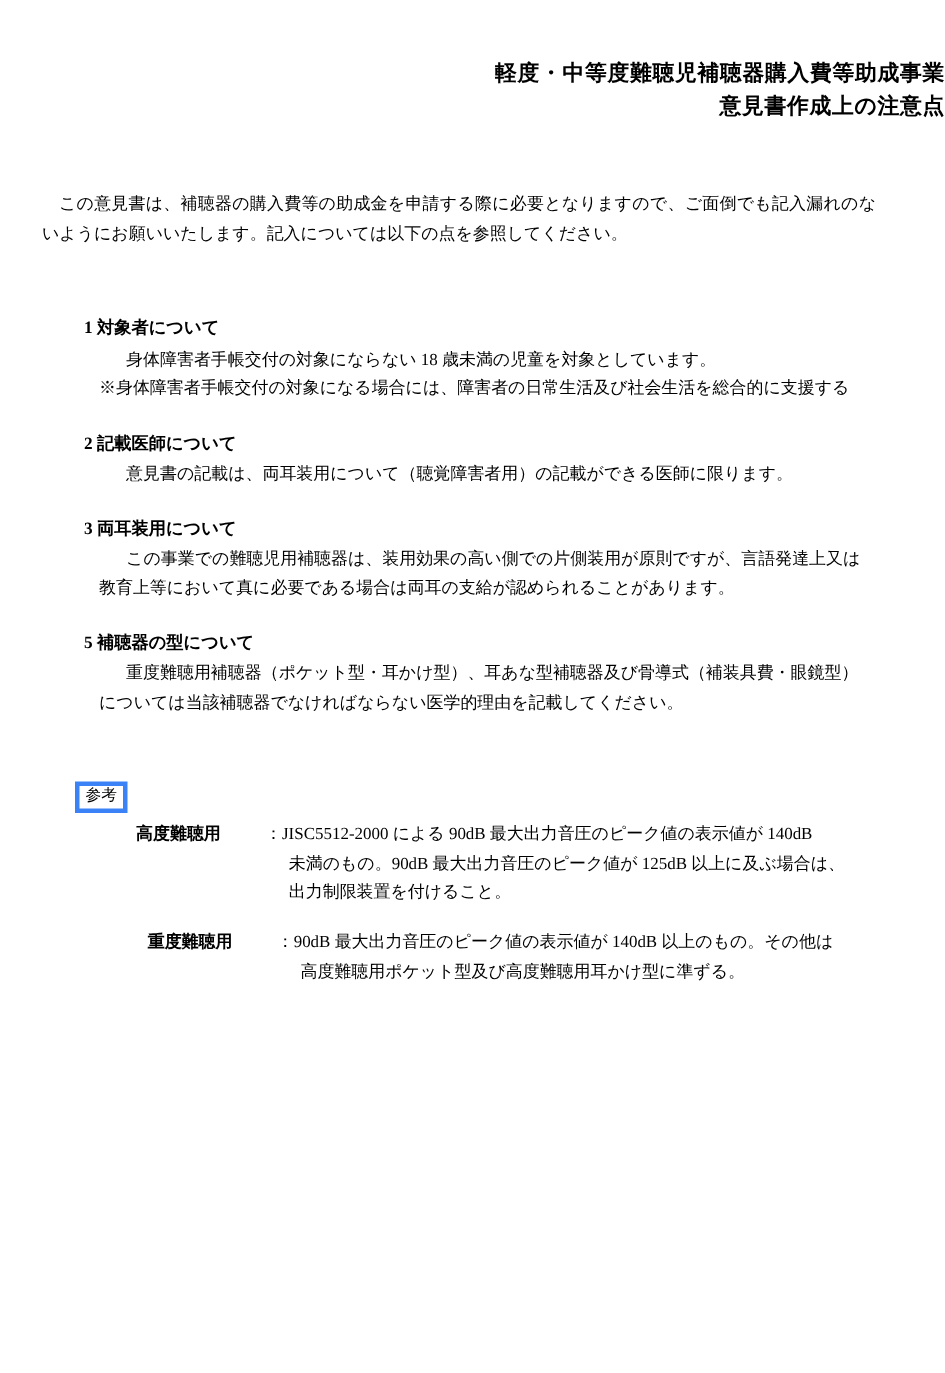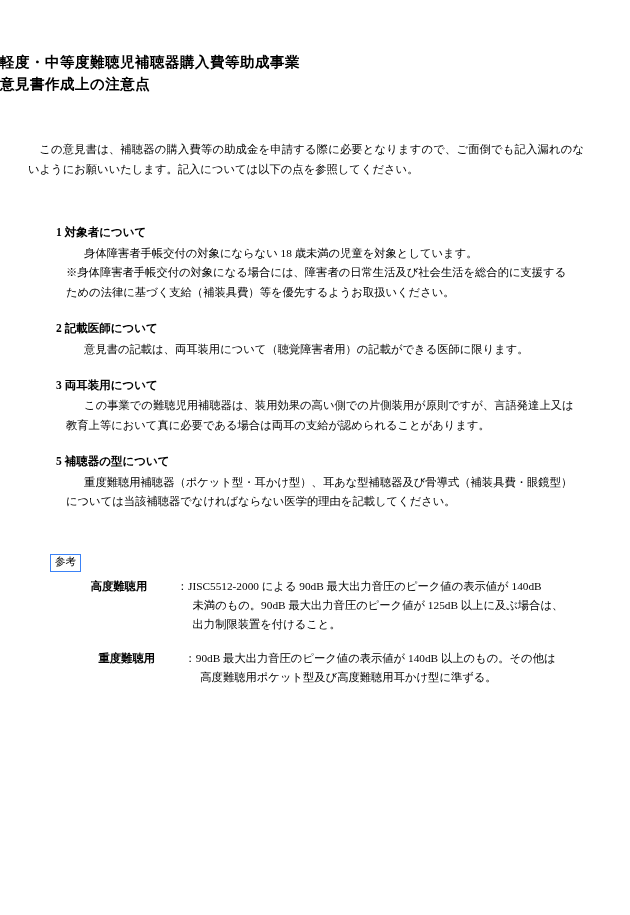--- a/index.html
+++ b/index.html
@@ -18,22 +18,22 @@
     overflow: hidden;
   }
   .page {
     width: 630px;
     height: 915px;
     box-sizing: border-box;
     padding: 0;
     position: relative;
   }
   .title-block {
-    text-align: left;
-    margin-top: 51px;
+    text-align: right;
+    margin-top: 38px;
   }
   .title-line {
     font-size: 14.5px;
     font-weight: bold;
     letter-spacing: 0.5px;
     line-height: 1.55;
   }
   .intro {
     margin-top: 44px;
     padding: 0 46px 0 28px;
@@ -72,21 +72,21 @@
   .p-flat {
     text-indent: 0;
   }
   .ref-block {
     margin-top: 42px;
     padding-left: 50px;
     padding-right: 40px;
   }
   .ref-tag {
     display: inline-block;
-    border: 1px solid #3b82f6;
+    border: 3px solid #3b82f6;
     font-size: 10.5px;
     padding: 0px 4px 1px 4px;
     line-height: 1.35;
     margin-bottom: 5px;
   }
   .ref-row {
     display: flex;
     align-items: flex-start;
     margin-bottom: 14px;
     padding-left: 14px;
@@ -124,21 +124,20 @@
     <p>この意見書は、補聴器の購入費等の助成金を申請する際に必要となりますので、ご面倒でも記入漏れのないようにお願いいたします。記入については以下の点を参照してください。</p>
   </div>
 
   <div class="sections">
 
     <div class="section">
       <div class="sec-head">1 対象者について</div>
       <div class="sec-body">
         <p class="p-indent">身体障害者手帳交付の対象にならない 18 歳未満の児童を対象としています。</p>
         <p class="p-flat">※身体障害者手帳交付の対象になる場合には、障害者の日常生活及び社会生活を総合的に支援する</p>
-        <p class="p-flat">ための法律に基づく支給（補装具費）等を優先するようお取扱いください。</p>
       </div>
     </div>
 
     <div class="section">
       <div class="sec-head">2 記載医師について</div>
       <div class="sec-body">
         <p class="p-indent">意見書の記載は、両耳装用について（聴覚障害者用）の記載ができる医師に限ります。</p>
       </div>
     </div>
 

